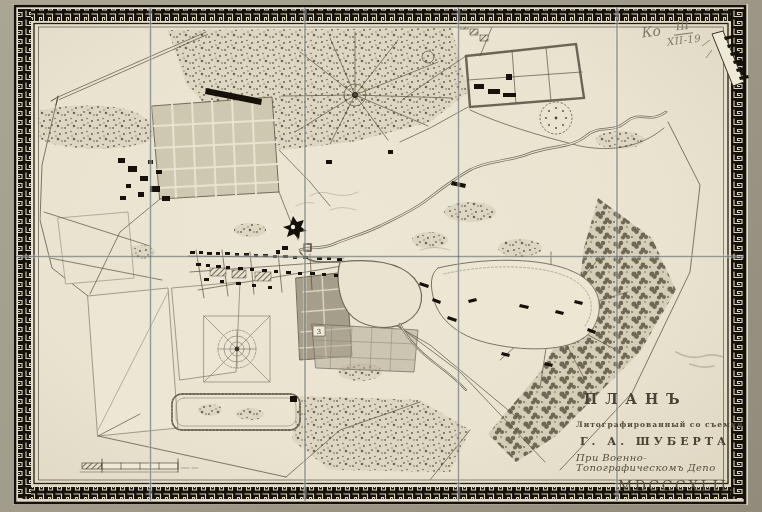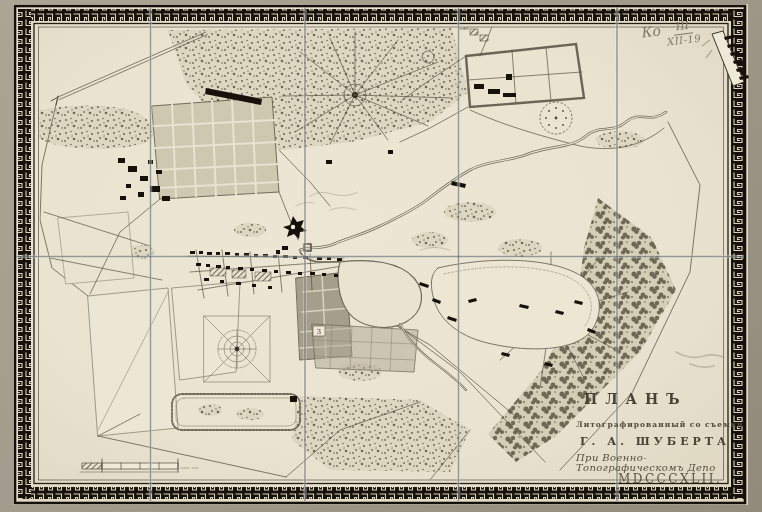--- a/index.html
+++ b/index.html
@@ -7,21 +7,21 @@
     background:linear-gradient(135deg,#aba593 0%,#a29c8c 40%,#918b7c 100%);
     font-family:"DejaVu Serif","Liberation Serif",serif;}
   #map-svg{position:absolute;left:0;top:0;}
   .overlay{position:absolute;color:#453e31;}
   #title-block{left:576px;top:392px;width:170px;text-align:left;line-height:1;}
   .t-plan{font-size:14px;letter-spacing:8px;padding-left:8px;font-weight:bold;color:#4a4335;}
   .t-place{font-size:16px;letter-spacing:4px;padding-left:4px;font-weight:bold;margin-top:7px;color:#46402f;}
   .t-sub{font-size:7.5px;font-weight:bold;letter-spacing:1px;margin-top:15px;color:#514a3b;}
   .t-author{font-size:11px;letter-spacing:4px;padding-left:4px;font-weight:bold;margin-top:7px;color:#4a4335;}
   .t-pub{font-size:10px;font-style:italic;margin-top:6px;color:#554e3e;letter-spacing:.4px;}
-  .t-year{font-size:12px;letter-spacing:2.5px;color:#5a5343;padding-left:42px;}
+  .t-year{font-size:14px;letter-spacing:2.5px;margin-top:6px;color:#5a5343;padding-left:42px;}
   #pencil-mark{left:642px;top:22px;display:flex;gap:5px;align-items:flex-start;
     color:#7e7767;font-style:italic;transform:rotate(-7deg);}
   .p-ko{font-size:14px;line-height:1;}
   .p-frac{display:flex;flex-direction:column;align-items:center;font-size:10px;line-height:1.05;}
   .p-num{border-bottom:1px solid #7e7767;padding:0 3px 1px 3px;font-size:11px;}
   .p-den{padding-top:1px;letter-spacing:.5px;}
 </style>
 </head>
 <body>
 

